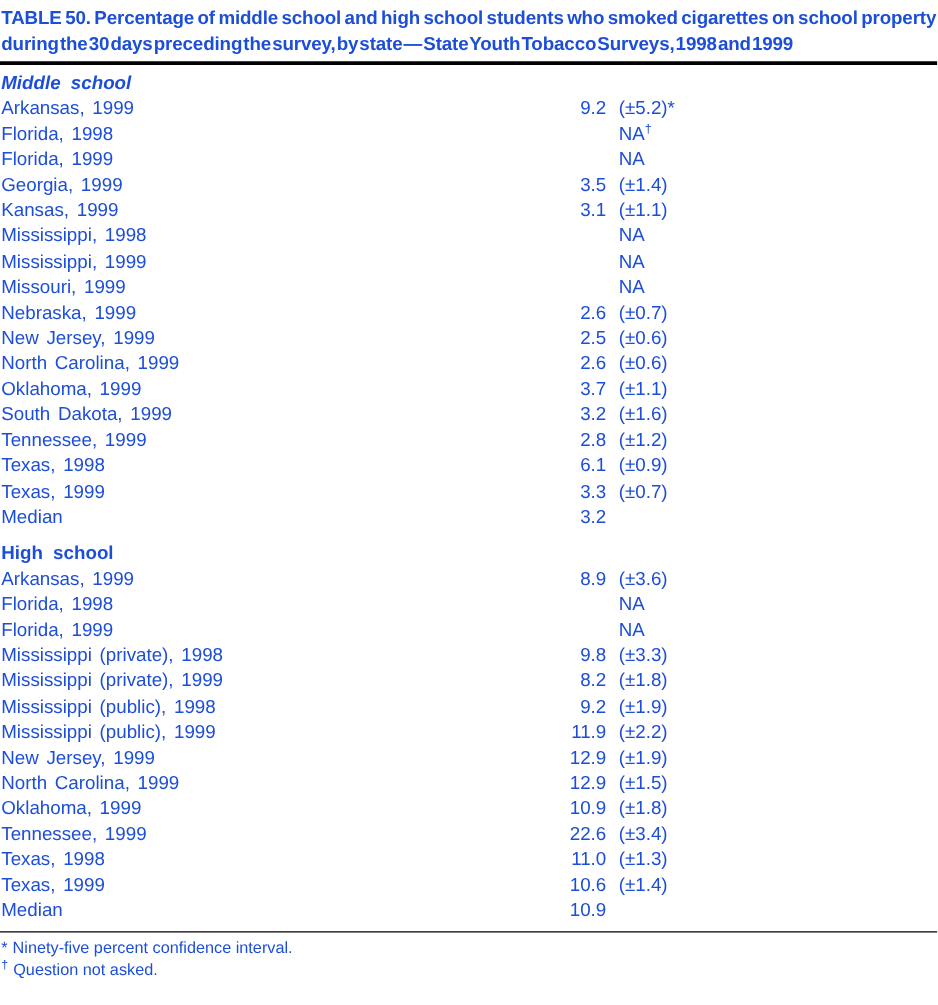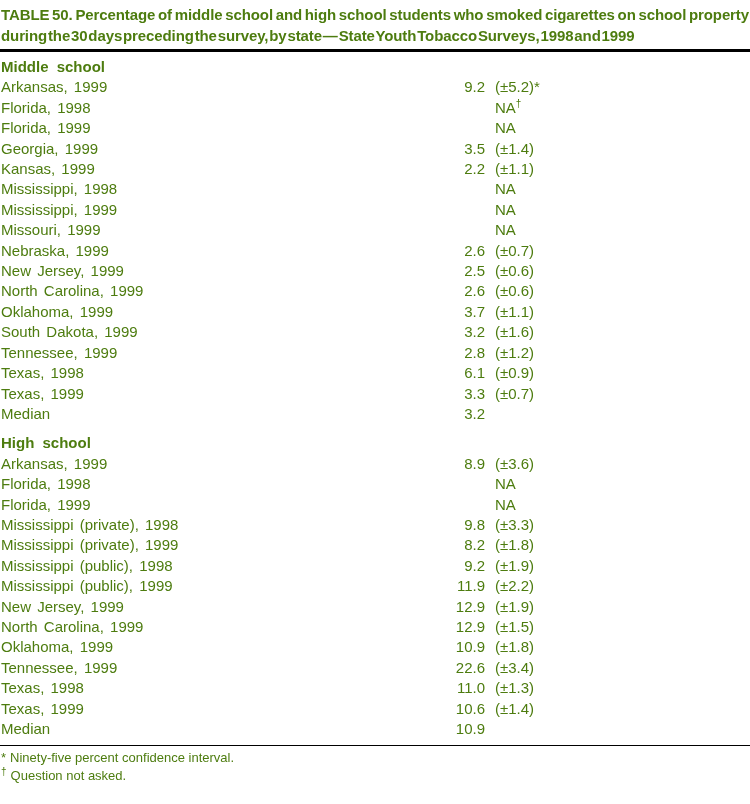--- a/index.html
+++ b/index.html
@@ -6,21 +6,21 @@
     margin: 0;
     padding: 0;
     background: #ffffff;
   }
   .page {
     width: 750px;
     height: 804px;
     overflow: hidden;
     box-sizing: border-box;
     background: #ffffff;
-    color: #4d7c0f;
+    color: #1d4ed8;
     font-family: "Liberation Sans", "DejaVu Sans", sans-serif;
   }
   .title {
     font-weight: bold;
     font-size: 15px;
     line-height: 20.5px;
     text-align: justify;
     word-spacing: -3.2px;
     letter-spacing: -0.1px;
     padding: 5px 1px 3px 1px;
@@ -38,20 +38,21 @@
     font-weight: bold;
     font-size: 15px;
     line-height: 20.4px;
     margin-top: 9px;
     padding-left: 1px;
     word-spacing: 4px;
     white-space: nowrap;
   }
   #table-body .section-header:first-child {
     margin-top: 5px;
+    font-style: italic;
   }
   .row {
     display: flex;
     font-size: 15px;
     line-height: 20.4px;
   }
   .cell-label {
     width: 438px;
     padding-left: 1px;
     word-spacing: 2px;
@@ -112,21 +113,21 @@
         <span class="cell-value"></span>
         <span class="cell-ci"><span class="ci-text">NA</span><sup class="ci-sup"></sup></span>
       </div>
       <div class="row">
         <span class="cell-label">Georgia, 1999</span>
         <span class="cell-value">3.5</span>
         <span class="cell-ci"><span class="ci-text">(±1.4)</span><sup class="ci-sup"></sup></span>
       </div>
       <div class="row">
         <span class="cell-label">Kansas, 1999</span>
-        <span class="cell-value">2.2</span>
+        <span class="cell-value">3.1</span>
         <span class="cell-ci"><span class="ci-text">(±1.1)</span><sup class="ci-sup"></sup></span>
       </div>
       <div class="row">
         <span class="cell-label">Mississippi, 1998</span>
         <span class="cell-value"></span>
         <span class="cell-ci"><span class="ci-text">NA</span><sup class="ci-sup"></sup></span>
       </div>
       <div class="row">
         <span class="cell-label">Mississippi, 1999</span>
         <span class="cell-value"></span>

